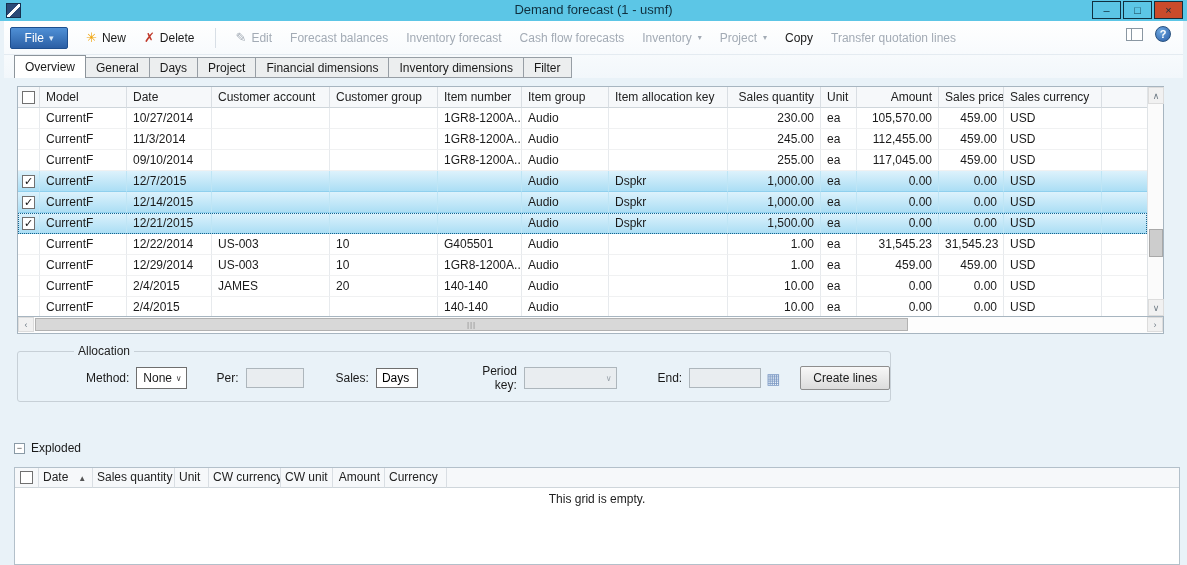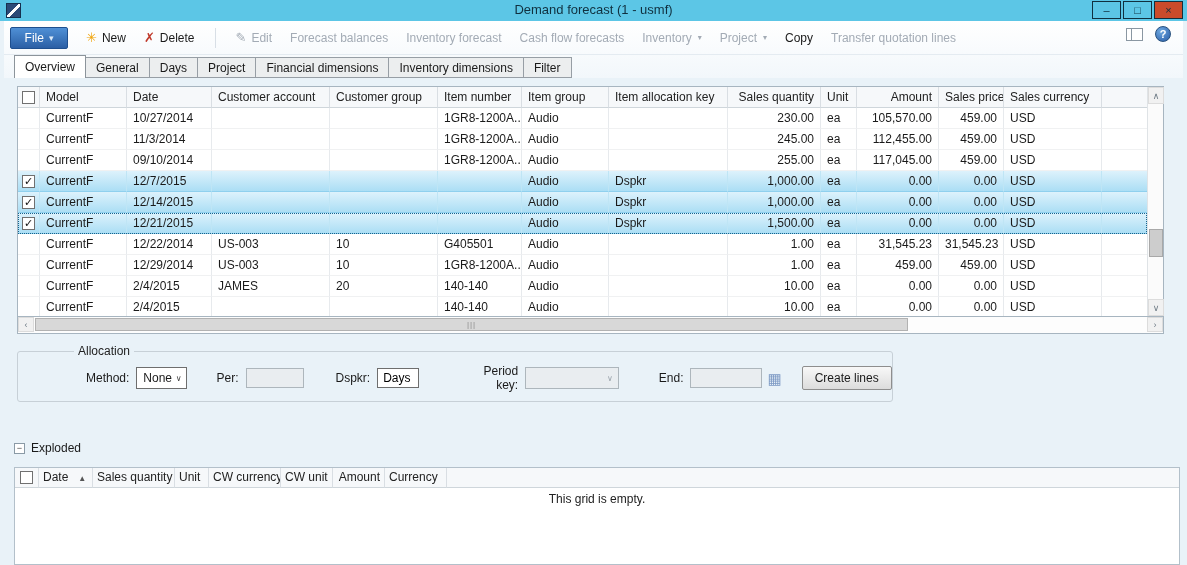--- a/index.html
+++ b/index.html
@@ -377,21 +377,21 @@
   <fieldset class="alloc">
     <legend>Allocation</legend>
     <div class="alloc-row">
       <label>Method:</label>
       <span class="sel-box">
         <span>None</span>
         <span class="sel-arrow">∨</span>
       </span>
       <label class="m-per">Per:</label>
       <input class="txt dis" style="width: 58px;" disabled="" value="">
-      <label class="m-unit">Dspkr:</label>
+      <label class="m-unit">Sales:</label>
       <input class="txt" style="width: 42px;" value="Days">
       <label class="m-pk">Period key:</label>
       <span class="combo-dis">
         <span></span>
         <span class="sel-arrow">∨</span>
       </span>
       <label class="m-end">End:</label>
       <input class="txt dis" style="width: 72px;" disabled="" value="">
       <span class="cal-icon">▦</span>
       <button class="btn">Create lines</button>

